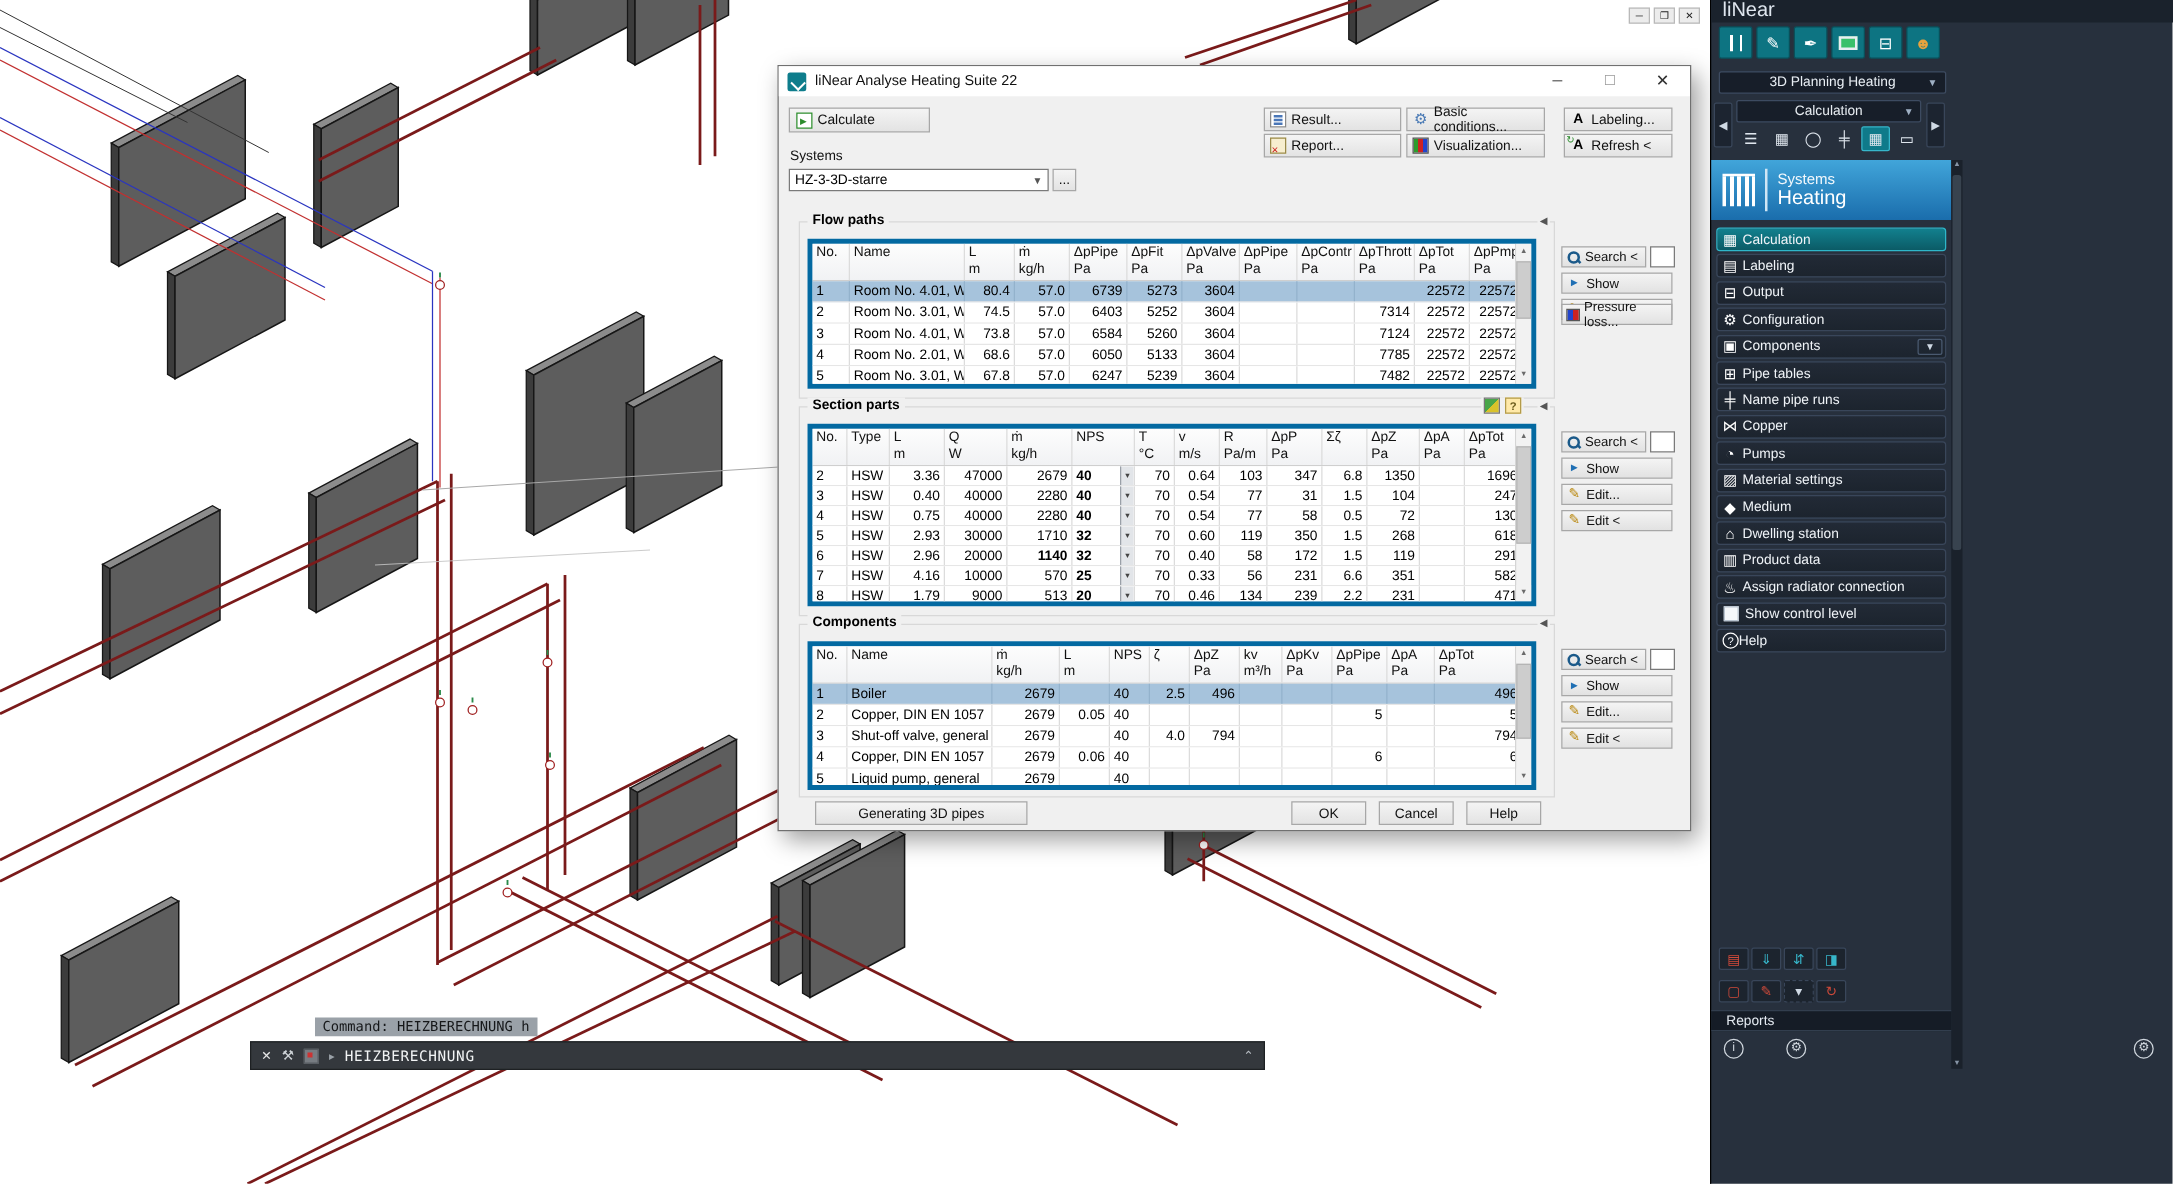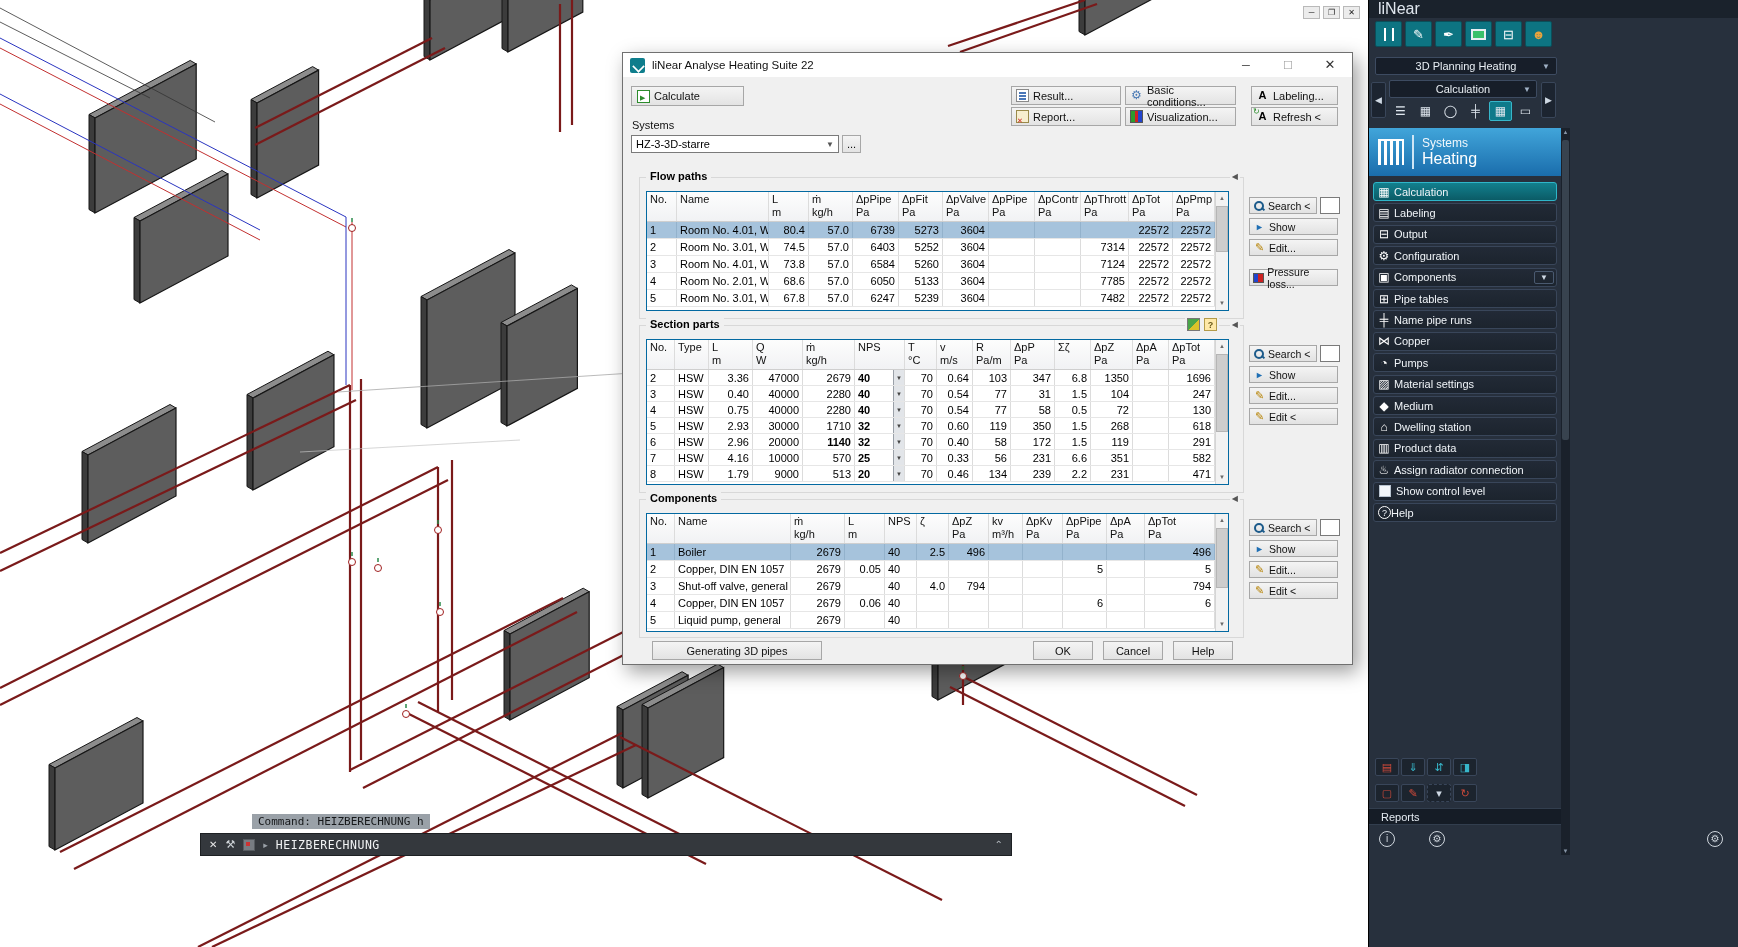--- a/index.html
+++ b/index.html
@@ -49,21 +49,21 @@
 .combo .val{flex:1}
 .combo .dd{color:#555;font-size:8px}
 
 .group{position:absolute;border:1px solid #d8d8d8}
 .glabel{position:absolute;top:-8px;left:6px;background:#f0f0f0;padding:0 4px;font-size:11px;font-weight:bold;color:#000}
 .gcollapse{position:absolute;top:-6px;right:3px;font-size:8px;color:#555;background:#f0f0f0;padding:0 2px}
 .gicons{position:absolute;top:-8px;right:24px;display:flex;gap:4px;background:#f0f0f0;padding:0 2px}
 .gic1{width:13px;height:13px;background:linear-gradient(135deg,#49a549 50%,#d9c22a 50%);border:1px solid #777}
 .gic2{width:13px;height:13px;background:#ffe9a8;border:1px solid #b39b4a;font-size:9px;line-height:12px;text-align:center;color:#6a5a1a;font-weight:bold}
 
-.tbl{position:absolute;background:#fff;border:1px solid #0369a1;overflow:hidden;display:flex;flex-direction:column}
+.tbl{position:absolute;background:#fff;border:4px solid #0369a1;overflow:hidden;display:flex;flex-direction:column}
 .tgrid{position:absolute;left:0;top:0;right:13px;bottom:0;overflow:hidden}
 .thead{display:flex;height:30px;background:linear-gradient(#fdfdfd,#f1f2f4);border-bottom:1px solid #cfcfcf}
 .th{border-right:1px solid #dcdcdc;font-size:11px;color:#111;padding:1px 3px;line-height:13px;overflow:hidden;flex:none}
 .trow{display:flex;border-bottom:1px solid #e6e6e6;background:#fff}
 .trow.sel{background:#a6c3dc}
 .trow.sel .td{border-right-color:#93b2cc}
 .td{border-right:1px solid #dcdcdc;font-size:11px;color:#000;padding:0 3px;overflow:hidden;white-space:nowrap;flex:none;display:flex;align-items:center}
 .td.ar{justify-content:flex-end}
 .td.npscell{padding:0;position:relative}
 .td.npscell .npsv{font-weight:bold;padding-left:3px;flex:1}
@@ -777,21 +777,21 @@
     </div>
     <div class="sbox" style="left: 697px; top: 144px;"></div>
     <div class="sbtn" style="left: 626px; top: 165px;">
       <span class="ic ic-show"></span>
       <span>Show</span>
     </div>
     <div class="sbtn" style="left: 626px; top: 186px;">
       <span class="ic ic-edit"></span>
       <span>Edit...</span>
     </div>
-    <div class="sbtn" style="left: 626px; top: 216px;">
+    <div class="sbtn" style="left: 626px; top: 190px;">
       <span class="ic ic-pressure"></span>
       <span>Pressure loss...</span>
     </div>
     <div class="sbtn" style="left: 626px; top: 292px; width: 68px;">
       <span class="ic ic-search"></span>
       <span>Search &lt;</span>
     </div>
     <div class="sbox" style="left: 697px; top: 292px;"></div>
     <div class="sbtn" style="left: 626px; top: 313px;">
       <span class="ic ic-show"></span>

